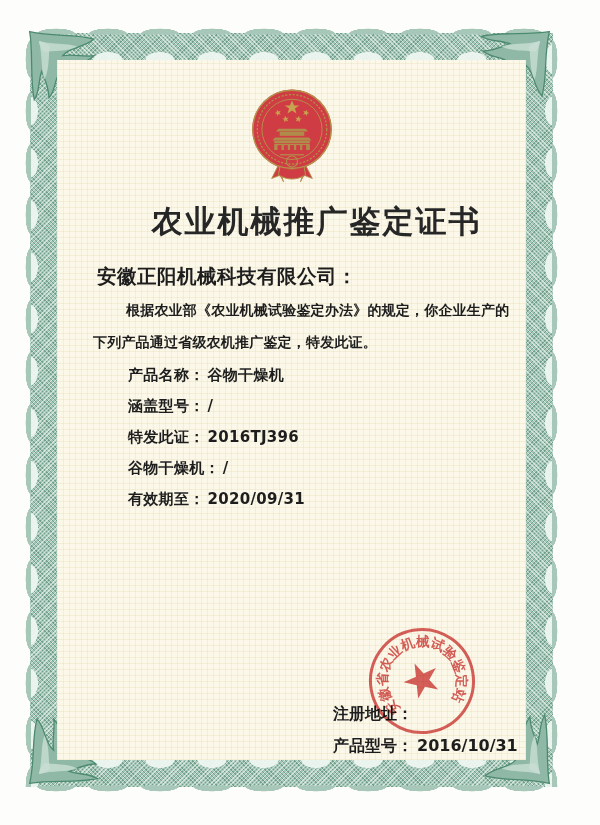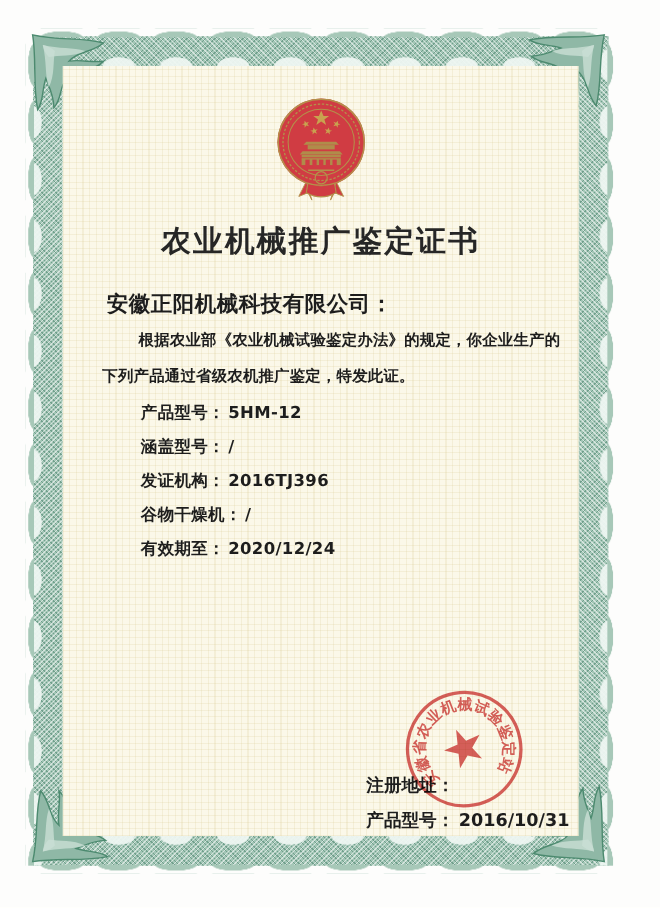--- a/index.html
+++ b/index.html
@@ -62,21 +62,21 @@
     position:absolute;left:57px;top:60px;width:469px;height:700px;
     background-color:#fbf8e9;
     background-image:
       repeating-linear-gradient(0deg, rgba(214,198,140,.20) 0 1px, rgba(0,0,0,0) 1px 6px),
       repeating-linear-gradient(90deg, rgba(214,198,140,.20) 0 1px, rgba(0,0,0,0) 1px 6px);
   }
   .emblem{position:absolute;left:50%;top:27px;transform:translateX(-50%);width:86px;height:100px;}
   .title{
     position:absolute;left:0;top:141px;width:100%;margin:0;text-align:center;
     font-family:"DejaVu Serif","Liberation Serif",serif;
-    font-size:27px;font-weight:700;letter-spacing:2px;color:#262626;
+    font-size:31px;font-weight:700;letter-spacing:2px;color:#262626;padding-left:25px;
   }
   .company{position:absolute;left:40px;top:203px;font-size:19.5px;font-weight:700;letter-spacing:.5px;}
   .body-par{
     position:absolute;left:36px;top:234px;width:424px;margin:0;
     font-size:14px;font-weight:700;line-height:32px;text-indent:33px;letter-spacing:.2px;
   }
   .fields{position:absolute;left:36px;top:300px;width:430px;}
   .field{margin:0;font-size:15px;font-weight:700;line-height:31px;text-indent:35px;letter-spacing:.3px;}
   .field .val{margin-left:3px;}
   .issuer-row{position:absolute;left:276px;top:644px;font-size:16px;font-weight:700;}
@@ -177,25 +177,25 @@
       </svg>
     </div>
 
     <h1 class="title">农业机械推广鉴定证书</h1>
 
     <div class="company">安徽正阳机械科技有限公司：</div>
 
     <p class="body-par">根据农业部《农业机械试验鉴定办法》的规定，你企业生产的下列产品通过省级农机推广鉴定，特发此证。</p>
 
     <div class="fields">
-      <p class="field"><span>产品型号：</span><span class="val">5HM-12</span></p>
+      <p class="field"><span>产品名称：</span><span class="val">谷物干燥机</span></p>
       <p class="field"><span>涵盖型号：</span><span class="val">/</span></p>
-      <p class="field"><span>发证机构：</span><span class="val">2016TJ396</span></p>
+      <p class="field"><span>特发此证：</span><span class="val">2016TJ396</span></p>
       <p class="field"><span>谷物干燥机：</span><span class="val">/</span></p>
-      <p class="field"><span>有效期至：</span><span class="val">2020/12/24</span></p>
+      <p class="field"><span>有效期至：</span><span class="val">2020/09/31</span></p>
     </div>
 
     <div class="issuer-row">
       <span>注册地址：</span>
     </div>
 
     <div class="date-row">
       <span>产品型号：</span><span class="val">2016/10/31</span>
     </div>
 

